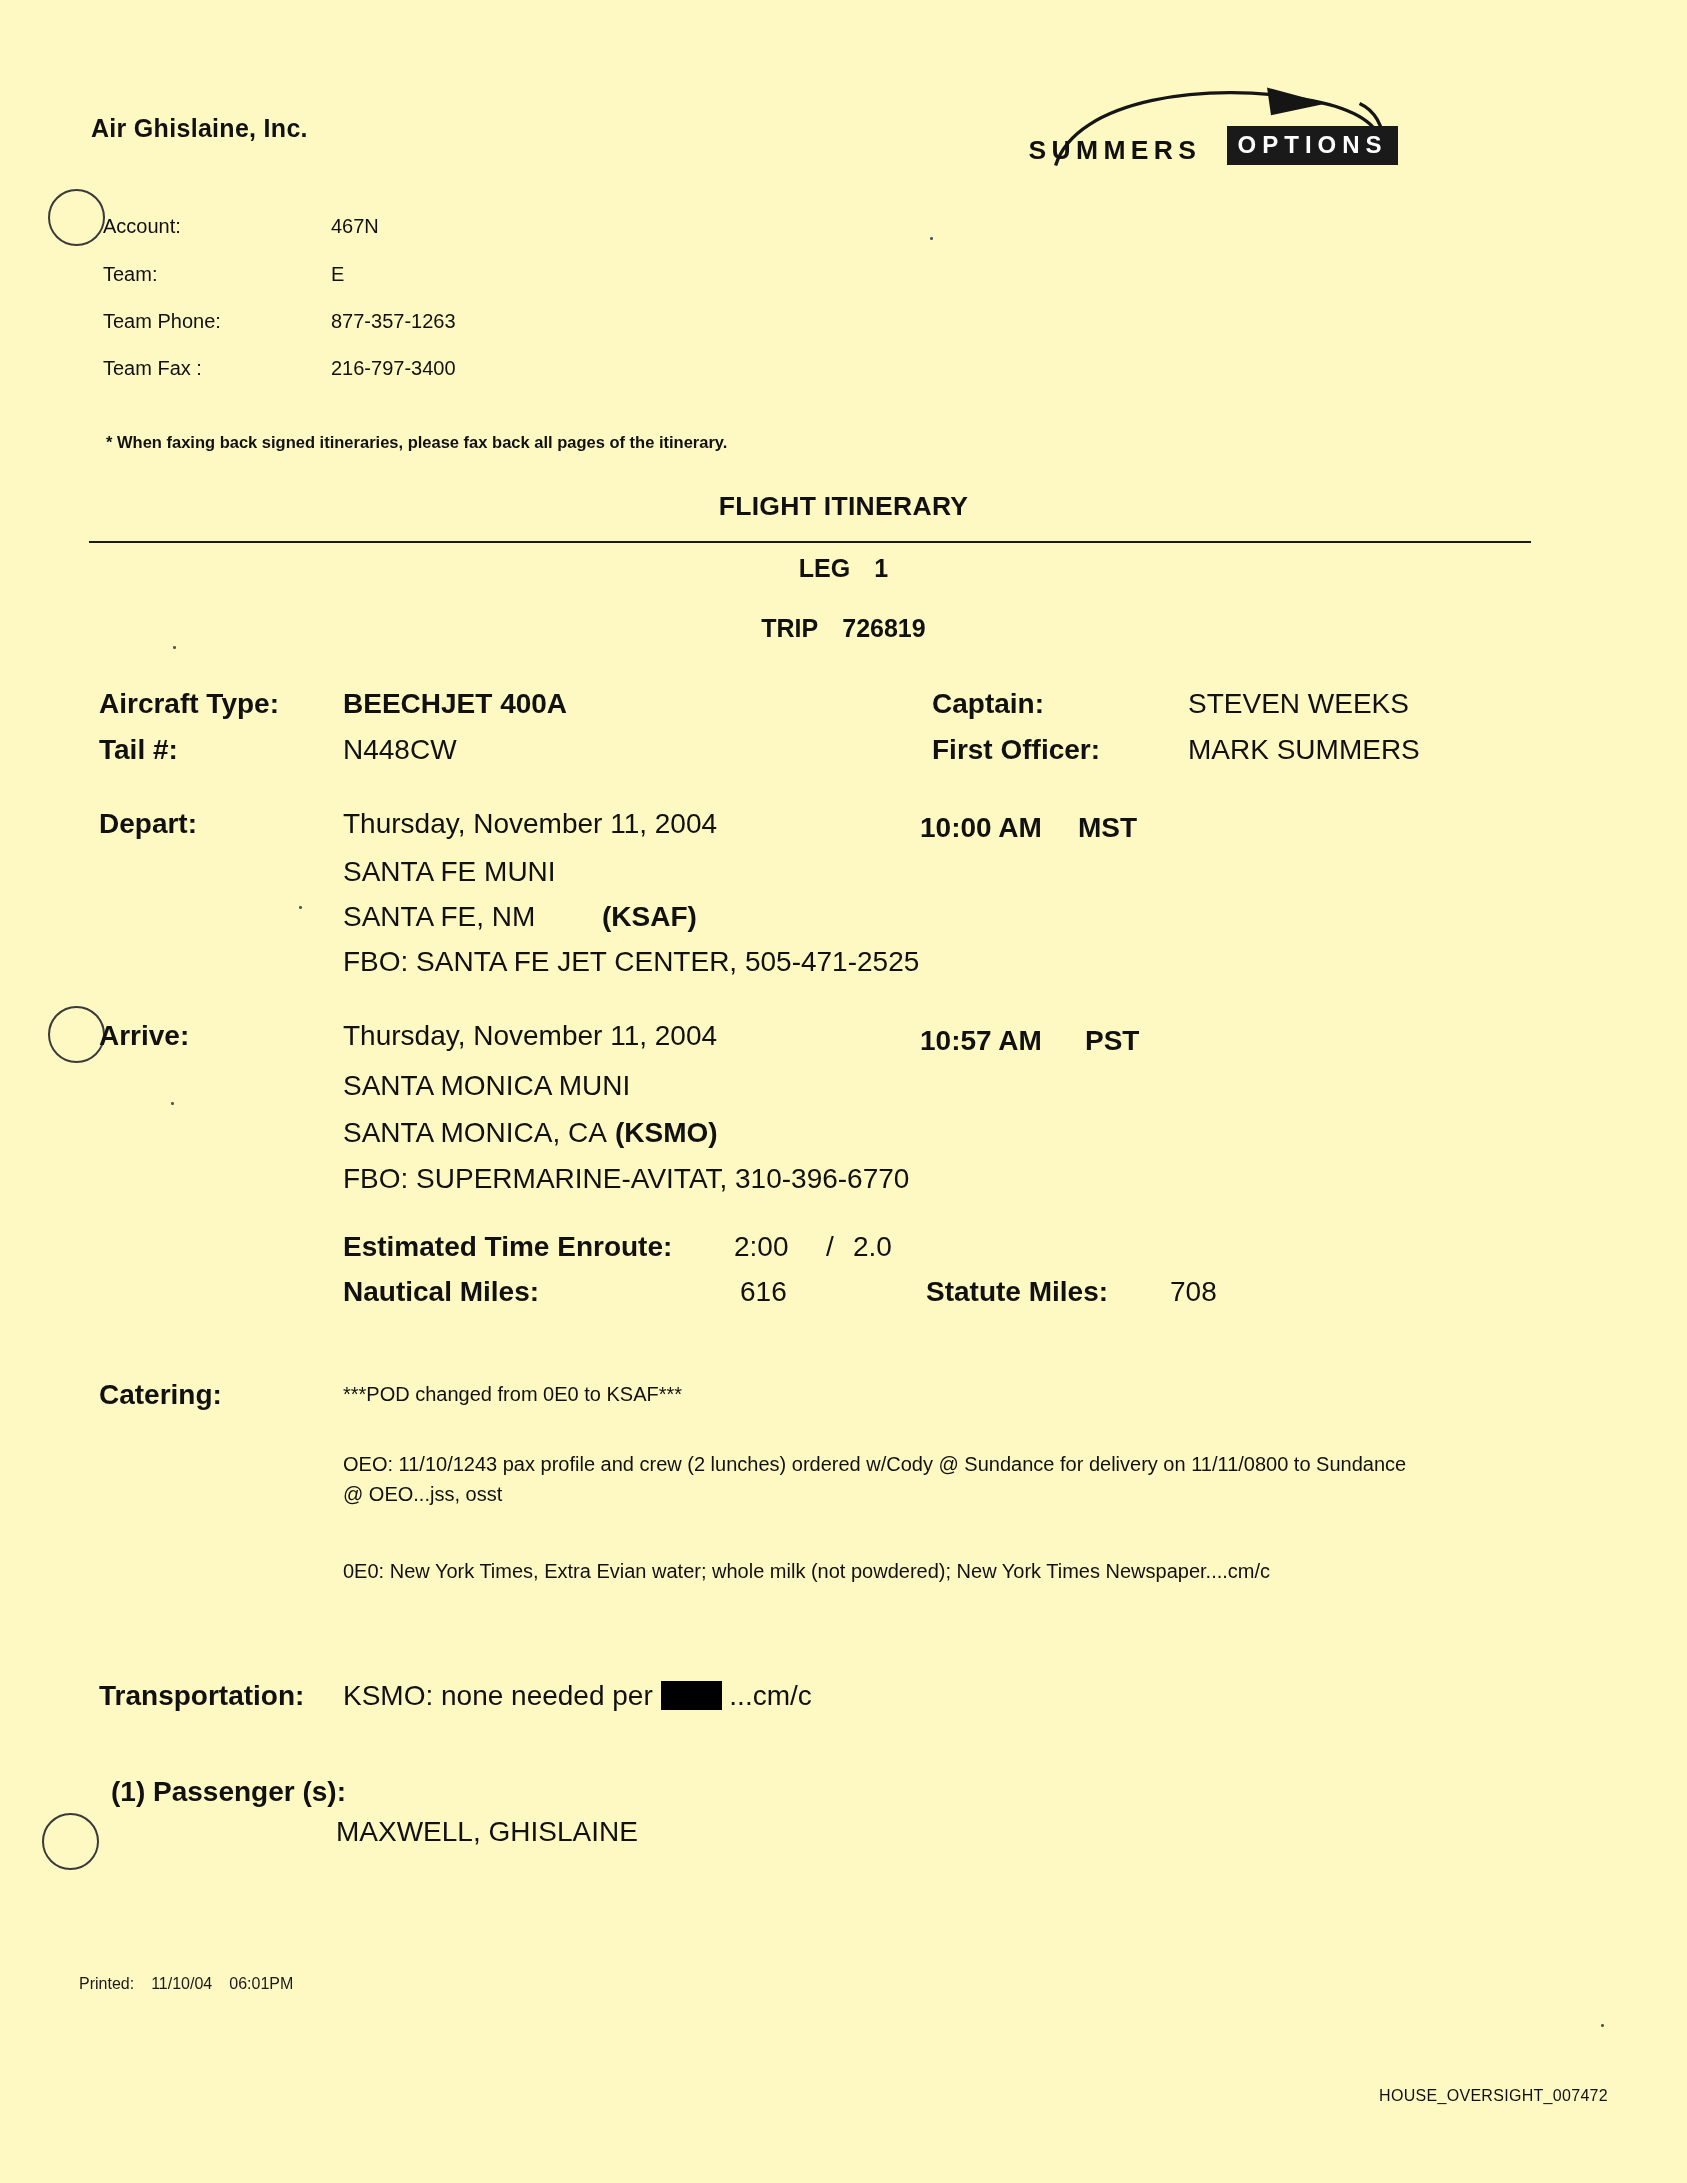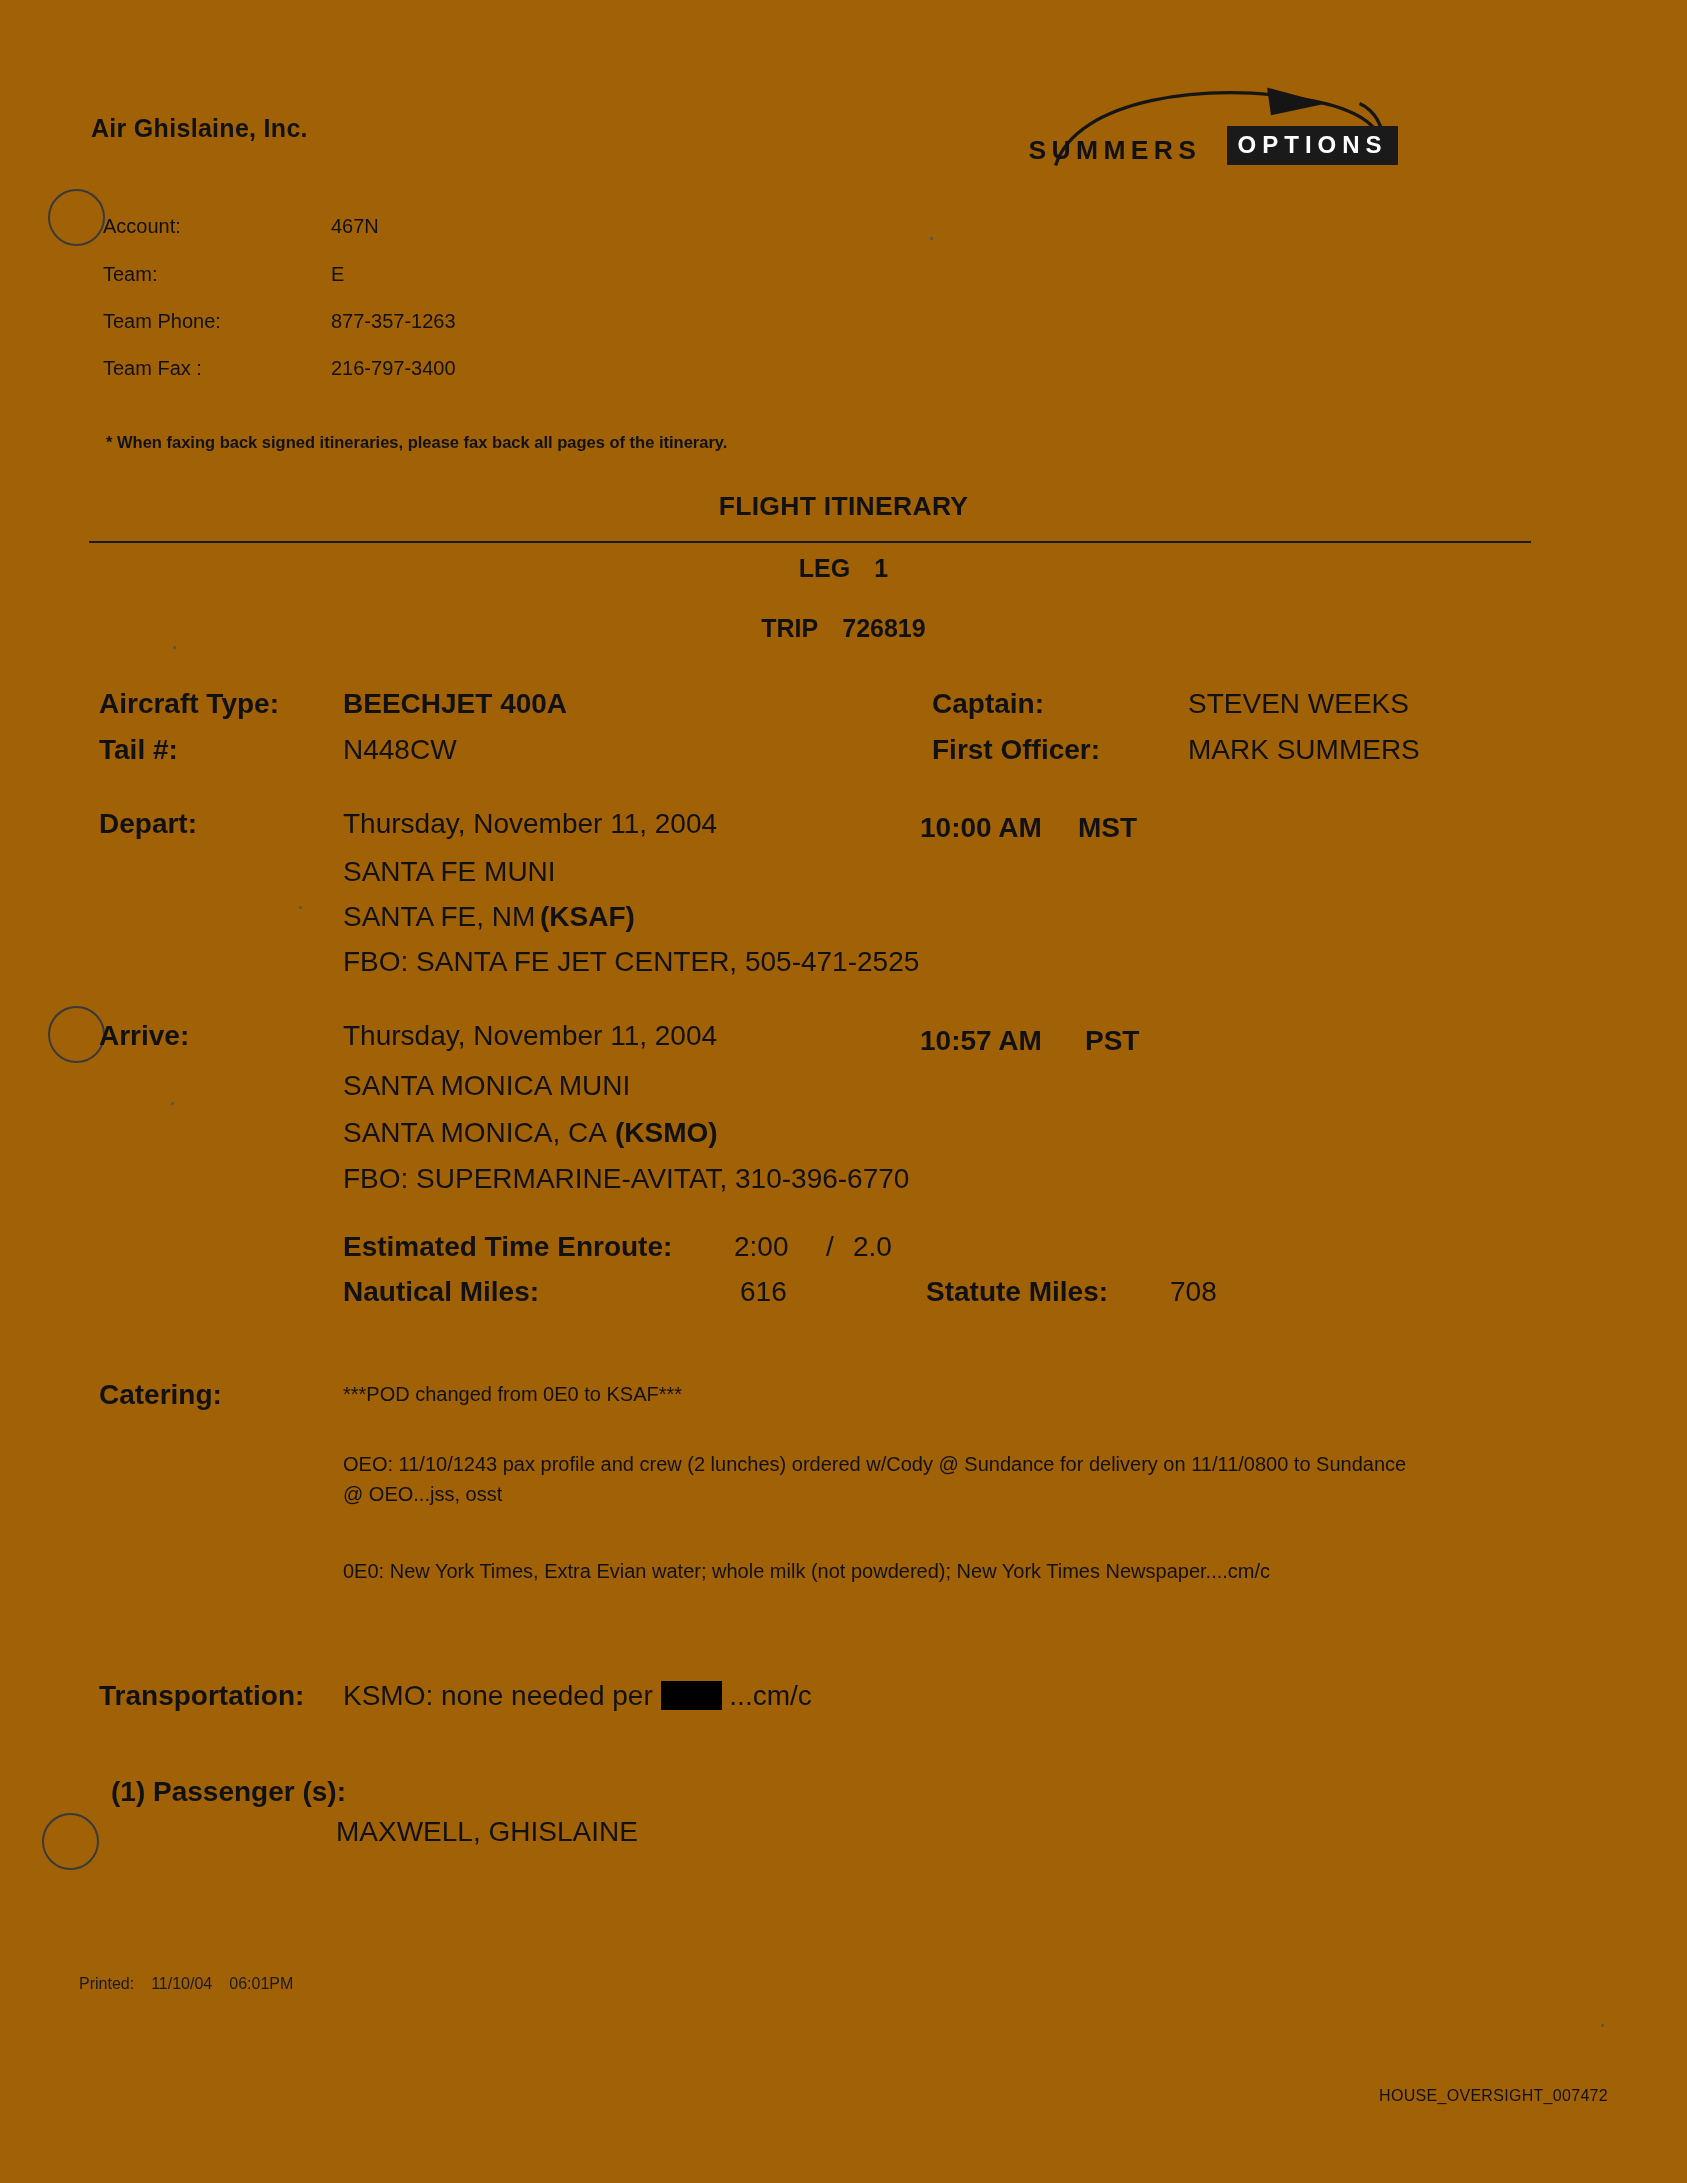--- a/index.html
+++ b/index.html
@@ -8,21 +8,21 @@
     background: #ffffff;
   }
   body {
     font-family: "Liberation Sans", sans-serif;
     color: #111111;
   }
   .page {
     position: relative;
     width: 1687px;
     height: 2183px;
-    background: #a16207;
+    background: #fef9c3;
     overflow: hidden;
   }
   
   .company-name {
     position: absolute;
     left: 91px;
     top: 114px;
     font-size: 25px;
     font-weight: bold;
     letter-spacing: 0.3px;
@@ -240,21 +240,21 @@
   <div class="cell b col-rlabel" style="top:734px;">First Officer:</div>
   <div class="cell col-rvalue" style="top:734px;">MARK SUMMERS</div>
 
   <div class="cell b col-label" style="top:808px;">Depart:</div>
   <div class="cell col-value" style="top:808px;">Thursday, November 11, 2004</div>
   <div class="cell b" style="left:920px; top:812px;">10:00 AM</div>
   <div class="cell b" style="left:1078px; top:812px;">MST</div>
 
   <div class="cell col-value" style="top:856px;">SANTA FE MUNI</div>
   <div class="cell col-value" style="top:901px;">SANTA FE, NM</div>
-  <div class="cell b" style="left:540px; top:901px;">(KSAF)</div>
+  <div class="cell b" style="left:602px; top:901px;">(KSAF)</div>
   <div class="cell col-value" style="top:946px;">FBO: SANTA FE JET CENTER, 505-471-2525</div>
 
   <div class="cell b col-label" style="top:1020px;">Arrive:</div>
   <div class="cell col-value" style="top:1020px;">Thursday, November 11, 2004</div>
   <div class="cell b" style="left:920px; top:1025px;">10:57 AM</div>
   <div class="cell b" style="left:1085px; top:1025px;">PST</div>
 
   <div class="cell col-value" style="top:1070px;">SANTA MONICA MUNI</div>
   <div class="cell col-value" style="top:1117px;">SANTA MONICA, CA</div>
   <div class="cell b" style="left:615px; top:1117px;">(KSMO)</div>

